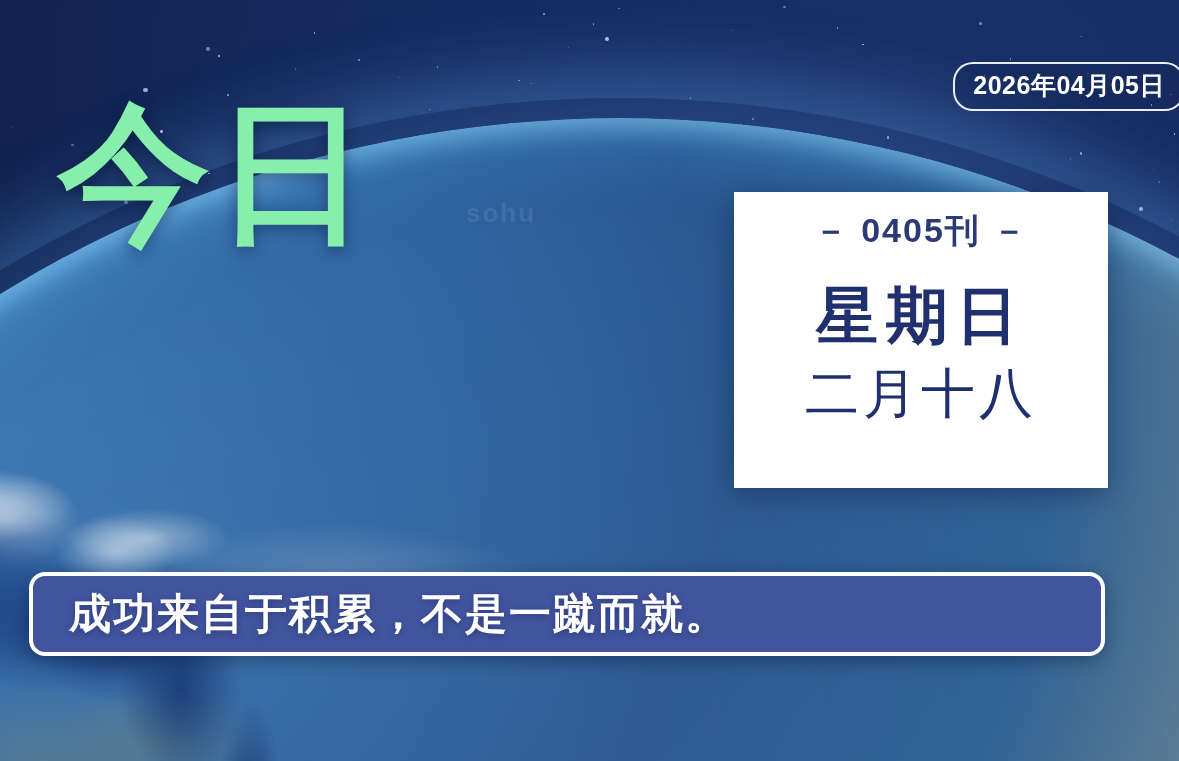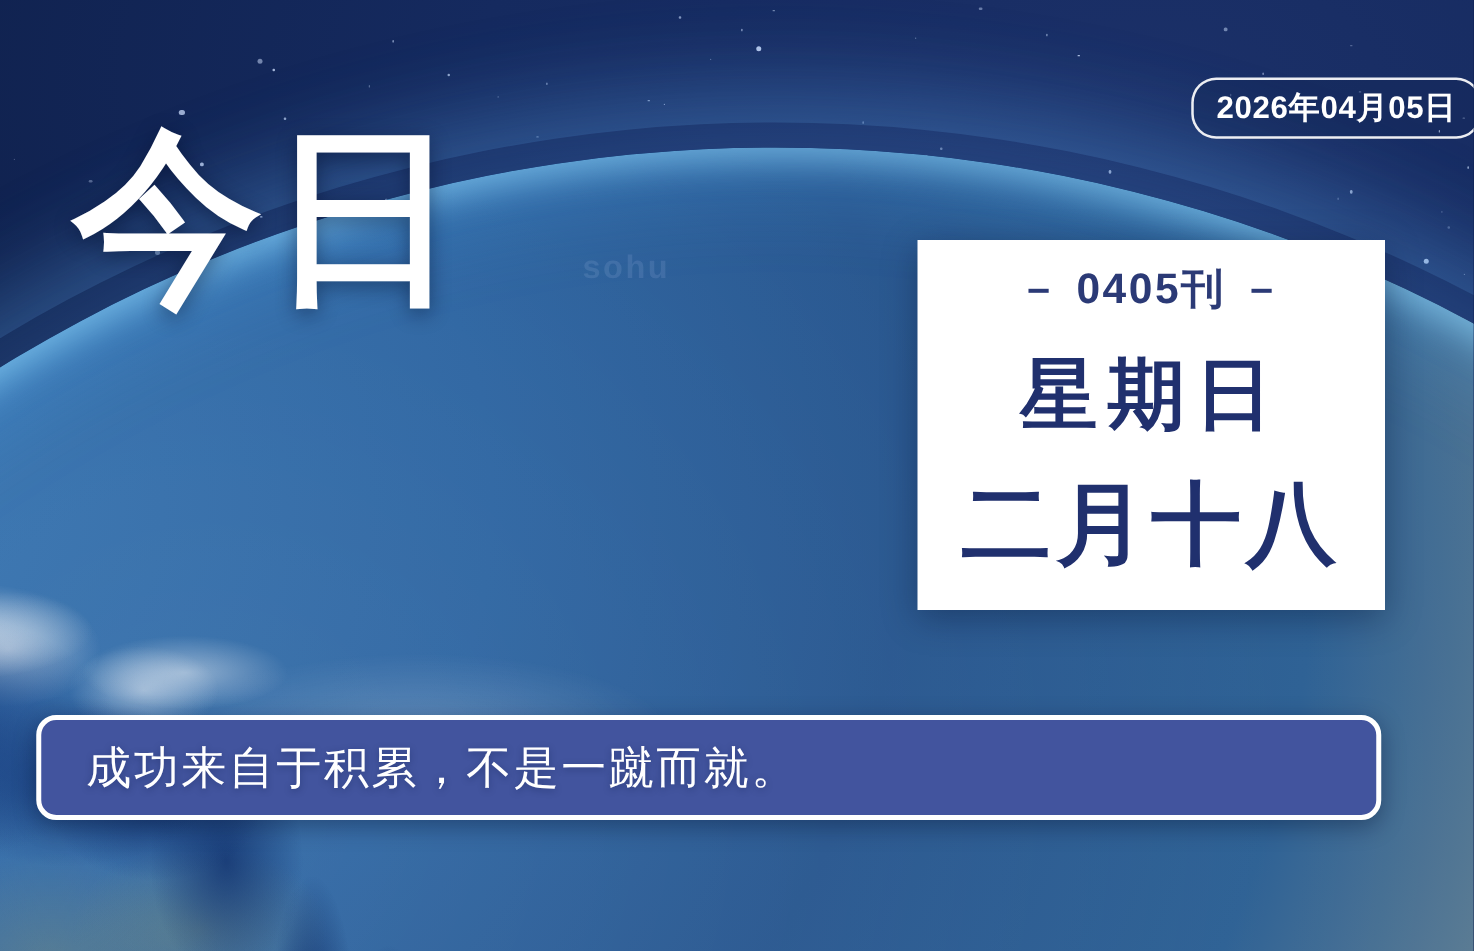--- a/index.html
+++ b/index.html
@@ -93,21 +93,21 @@
   .title-line1,.title-line2{
     font-family:"DejaVu Sans","Liberation Sans",sans-serif;
     font-weight:700;
     font-size:152px;
     line-height:1.02;
     letter-spacing:6px;
     margin:0;
     white-space:nowrap;
     text-shadow:0 4px 16px rgba(3,12,40,.45);
   }
-  .title-line1{color:#ffffff;}
+  .title-line1{color:#86efac;}
   .title-line2{color:#ffffff;margin-top:4px;margin-left:-22px;font-size:168px;}
 
   
   .date-badge{
     position:absolute;right:-6px;top:62px;
     padding:5px 18px 7px 18px;
     border:2px solid rgba(255,255,255,.92);
     border-radius:20px;
     color:#ffffff;
     font-size:25px;font-weight:700;letter-spacing:.5px;
@@ -139,38 +139,38 @@
     font-size:34px;font-weight:700;letter-spacing:2px;
     white-space:nowrap;
   }
   .card .weekday{
     color:#20306e;
     font-size:62px;font-weight:700;letter-spacing:8px;
     margin-top:20px;white-space:nowrap;
   }
   .card .lunar{
     color:#20306e;
-    font-size:72px;font-weight:700;letter-spacing:4px;
-    margin-top:14px;white-space:nowrap;
+    font-size:54px;font-weight:400;letter-spacing:4px;
+    white-space:nowrap;
   }
 
   
   .quote-bar{
     position:absolute;left:29px;top:572px;
     width:1076px;height:84px;
     box-sizing:border-box;
     background:#42549e;
     border:4px solid #ffffff;
     border-radius:16px;
     display:flex;align-items:center;
     box-shadow:0 5px 18px rgba(4,12,40,.35);
   }
   .quote-bar .quote-text{
     color:#ffffff;
-    font-size:36px;font-weight:400;letter-spacing:2px;
+    font-size:42px;font-weight:700;letter-spacing:2px;
     margin-left:36px;white-space:nowrap;
     text-shadow:0 2px 6px rgba(10,24,66,.35);
   }
 </style>
 </head>
 <body>
 
 <div id="poster">
 
   <div class="bg-space"></div>

